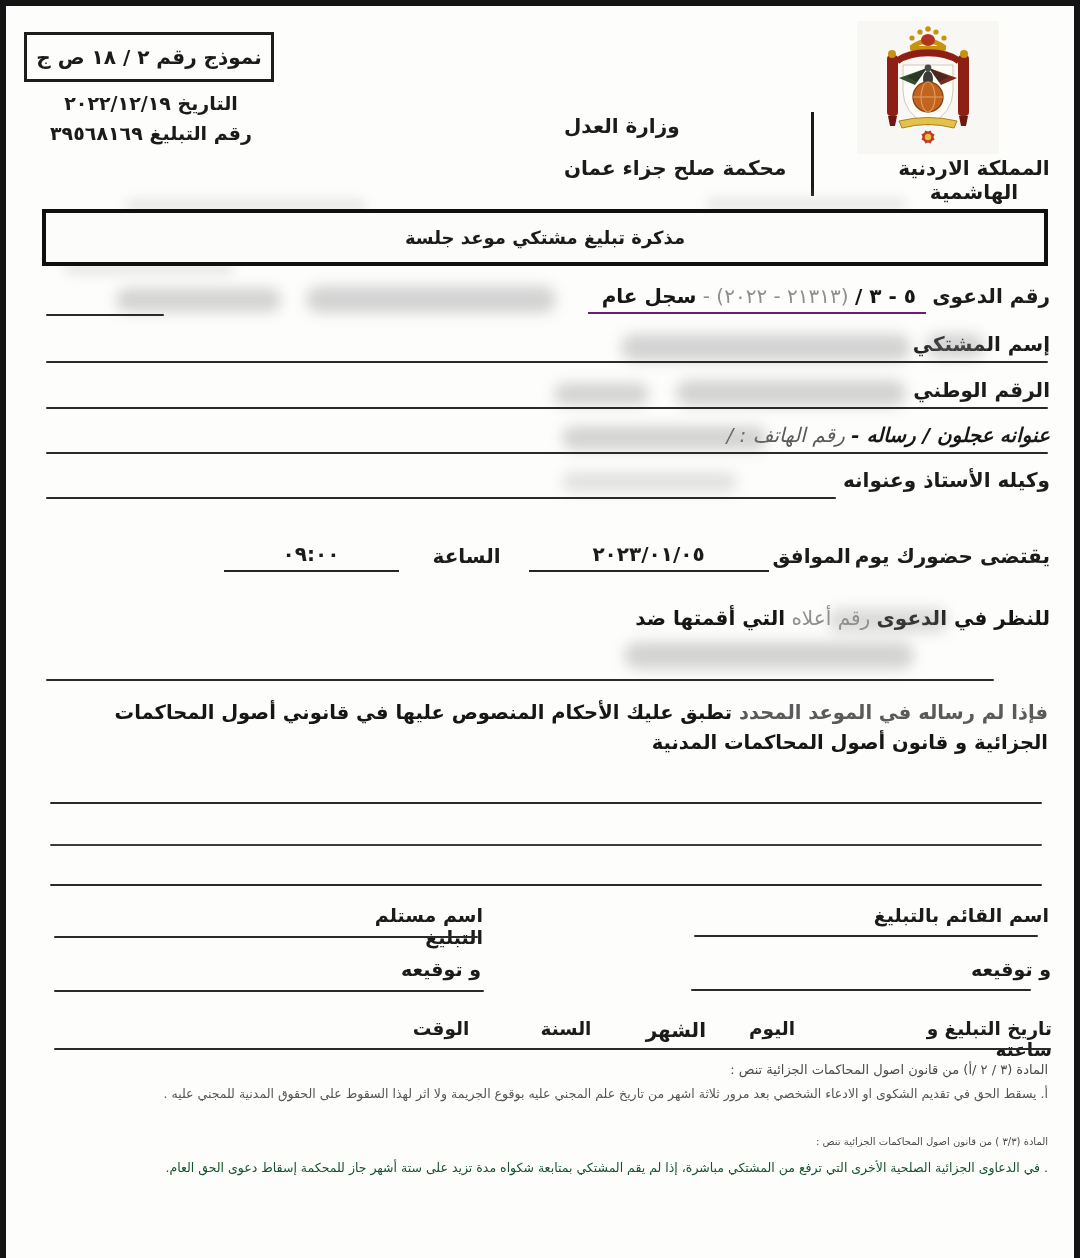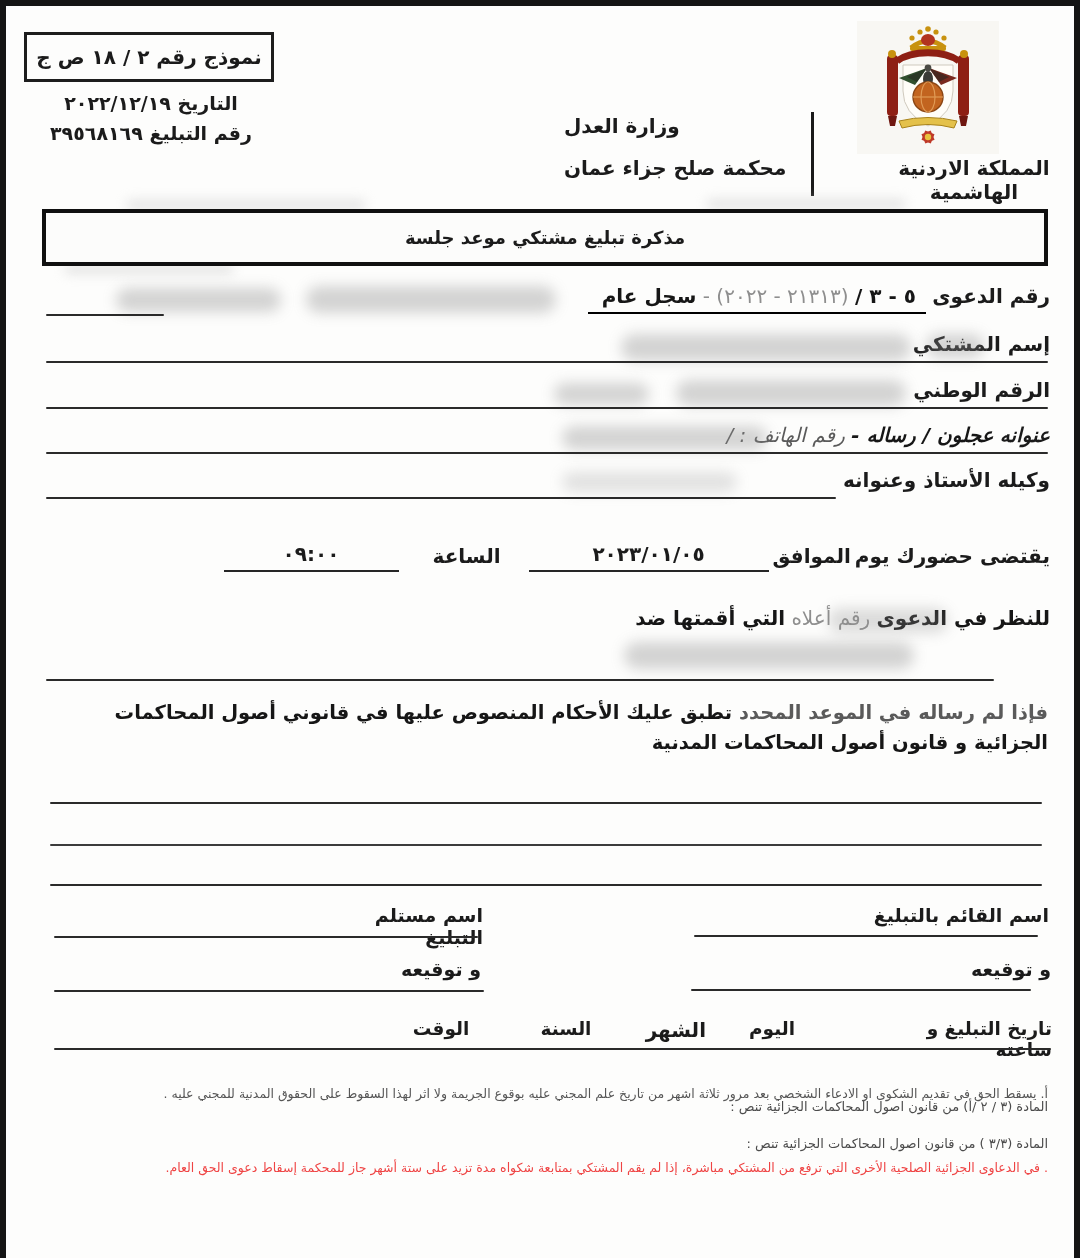--- a/index.html
+++ b/index.html
@@ -37,21 +37,21 @@
     font-size:20px; font-weight:700; background:#fdfdfc;
   }
   .hdrline { position:absolute; left:20px; width:250px; text-align:center; font-size:19px; font-weight:700; }
   .titlebox {
     position:absolute; left:36px; top:203px; width:1006px; height:57px;
     border:4px solid #101010; display:flex; align-items:center; justify-content:center;
     font-size:18px; font-weight:700; background:#fcfcfb;
   }
   .rowlbl { font-size:20px; font-weight:700; }
   .row { position:absolute; left:36px; width:1008px; font-size:20px; direction:rtl; text-align:right; }
-  .uline { border-bottom:2px solid #000000; padding:0 10px 4px 14px; }
+  .uline { border-bottom:2px solid #701a75; padding:0 10px 4px 14px; }
   .hearing { position:absolute; left:36px; top:536px; width:1008px; display:flex; direction:rtl; align-items:flex-end; font-size:20px; }
   .hline { border-bottom:2px solid #262626; text-align:center; padding-bottom:4px; font-weight:700; }
   .fn { position:absolute; left:36px; width:1006px; direction:rtl; text-align:right; color:#4b4b4b; filter:blur(0.35px); }
   .vdivider { position:absolute; left:805px; top:106px; width:3px; height:84px; background:#1a1a1a; }
   .emblem { position:absolute; left:851px; top:15px; width:142px; height:133px; }
 </style>
 </head>
 <body>
 
 <div class="page">
@@ -201,18 +201,18 @@
   <div class="fline" style="left:685px; top:983px; width:340px;"></div>
   <div class="fline" style="left:48px;  top:984px; width:430px;"></div>
 
   <div class="abs b" style="left:874px; top:1012px; width:172px; font-size:18.5px; text-align:right;">تاريخ التبليغ و ساعته</div>
   <div class="abs b" style="left:736px; top:1012px; width:60px; font-size:18.5px; text-align:center;">اليوم</div>
   <div class="abs b" style="left:640px; top:1012px; width:60px; font-size:20px; text-align:center;">الشهر</div>
   <div class="abs b" style="left:530px; top:1012px; width:60px; font-size:18.5px; text-align:center;">السنة</div>
   <div class="abs b" style="left:404px; top:1012px; width:62px; font-size:18.5px; text-align:center;">الوقت</div>
   <div class="fline" style="left:48px; top:1042px; width:997px;"></div>
 
-  <div class="fn" style="top:1056px; font-size:13px;margin-top:37px;">المادة (٣ / ٢ /أ) من قانون اصول المحاكمات الجزائية تنص :</div>
+  <div class="fn" style="top:1056px; font-size:13px;">المادة (٣ / ٢ /أ) من قانون اصول المحاكمات الجزائية تنص :</div>
   <div class="fn" style="top:1080px; font-size:12.5px; color:#565656;">أ. يسقط الحق في تقديم الشكوى او الادعاء الشخصي بعد مرور ثلاثة اشهر من تاريخ علم المجني عليه بوقوع الجريمة ولا اثر لهذا السقوط على الحقوق المدنية للمجني عليه .</div>
-  <div class="fn" style="top:1130px; font-size:13px;">المادة (٣/٣ ) من قانون اصول المحاكمات الجزائية تنص :</div>
-  <div class="fn" style="top:1154px; font-size:12.5px; color:#ef4444;">. في الدعاوى الجزائية الصلحية الأخرى التي ترفع من المشتكي مباشرة، إذا لم يقم المشتكي بمتابعة شكواه مدة تزيد على ستة أشهر جاز للمحكمة إسقاط دعوى الحق العام.</div>
+  <div class="fn" style="top:1130px; font-size:10px;">المادة (٣/٣ ) من قانون اصول المحاكمات الجزائية تنص :</div>
+  <div class="fn" style="top:1154px; font-size:12.5px; color:#14532d;">. في الدعاوى الجزائية الصلحية الأخرى التي ترفع من المشتكي مباشرة، إذا لم يقم المشتكي بمتابعة شكواه مدة تزيد على ستة أشهر جاز للمحكمة إسقاط دعوى الحق العام.</div>
 
 </div>
 
 </body></html>

